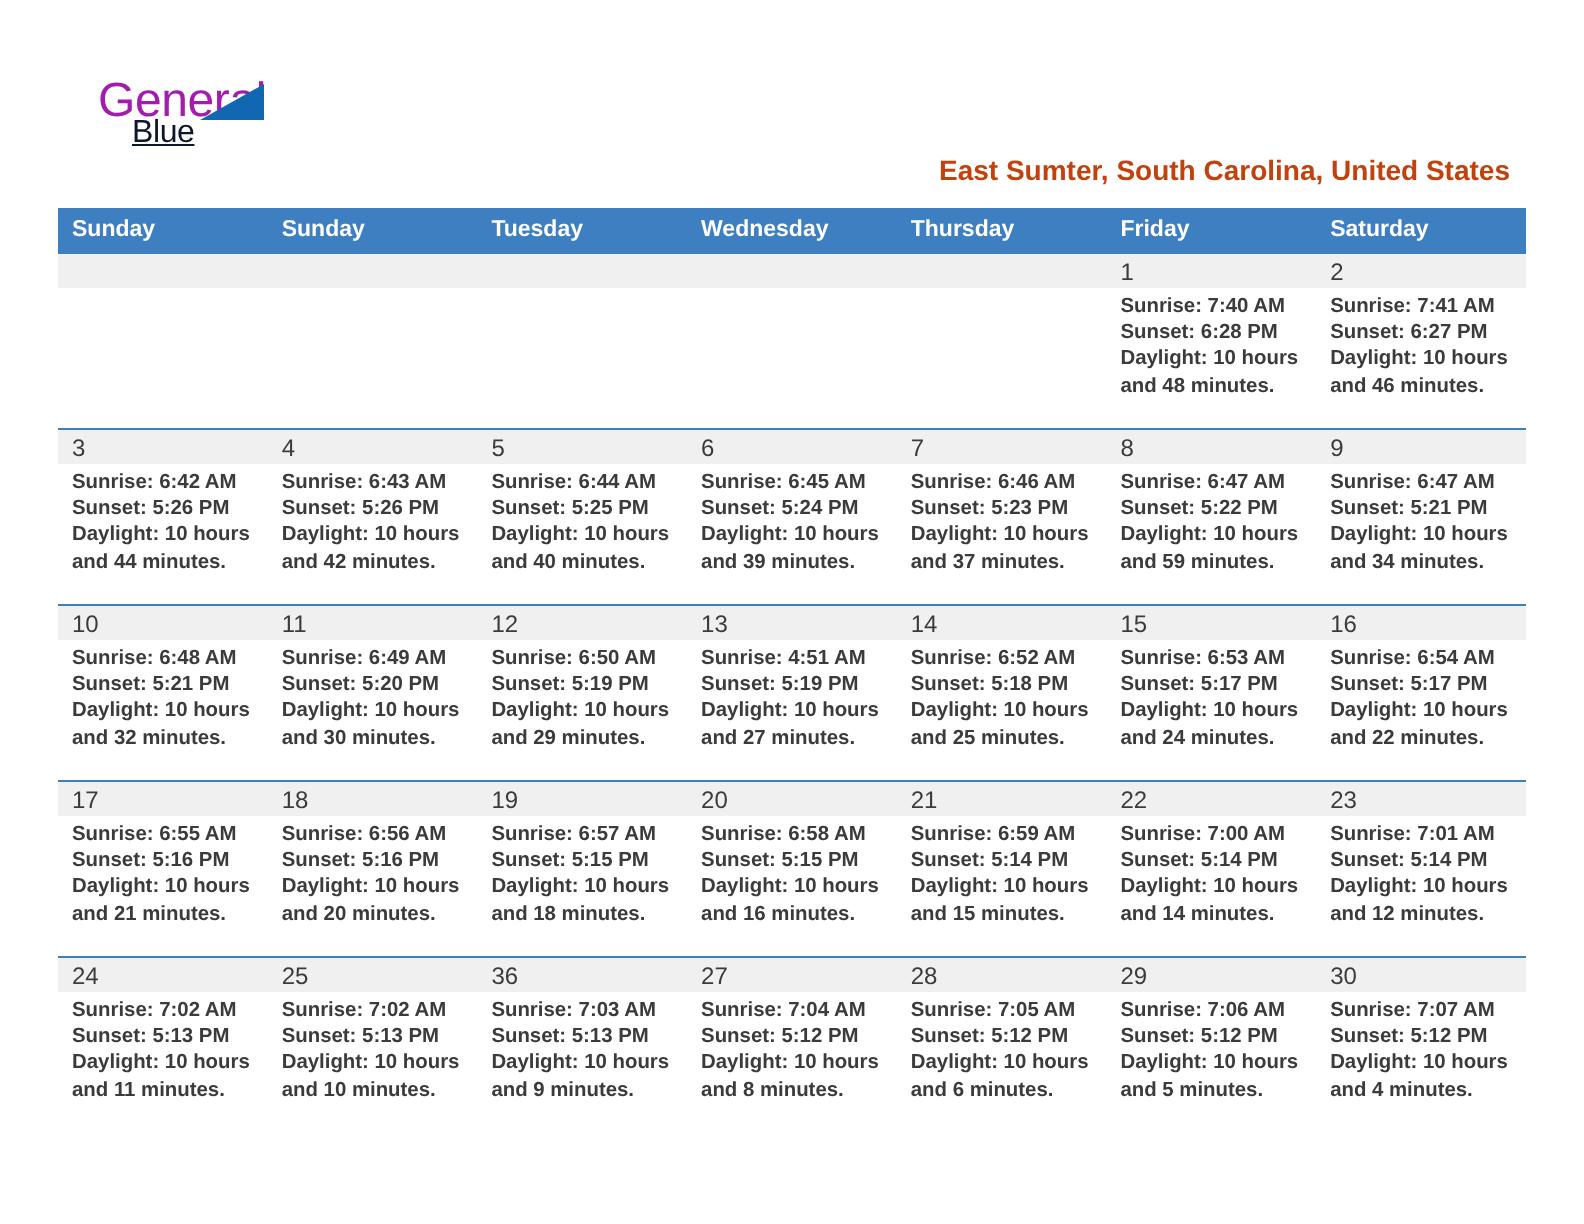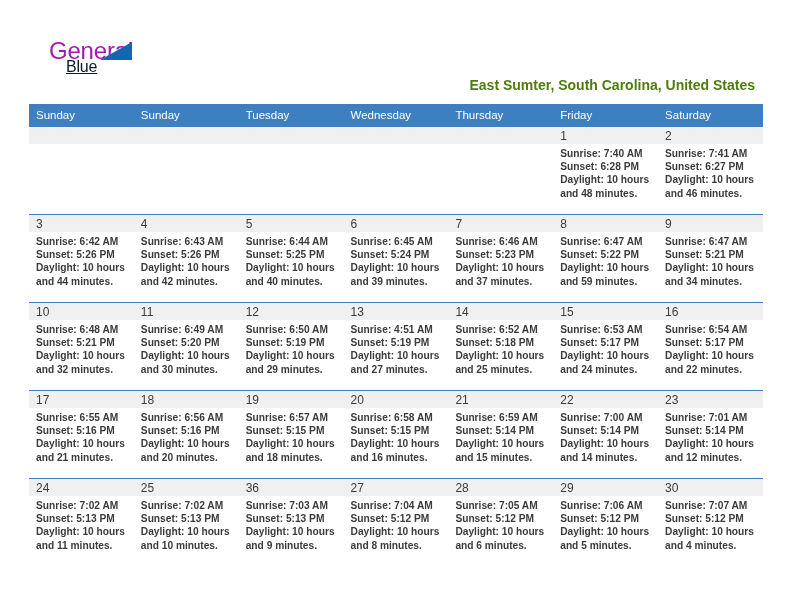--- a/index.html
+++ b/index.html
@@ -76,41 +76,41 @@
     text-align: right;
     line-height: 1;
     white-space: nowrap;
   }
   .subtitle {
     position: absolute;
     right: 37px;
     top: 78px;
     font-size: 14px;
     font-weight: bold;
-    color: #4d7c0f;
+    color: #c2410c;
     text-align: left;
     line-height: 1;
     white-space: nowrap;
     margin-left: 19px;
   }
   
   .calendar {
     position: absolute;
     left: 29px;
     top: 104px;
     width: 734px;
     border-collapse: collapse;
     table-layout: fixed;
   }
   .calendar col { width: 104.857px; }
   thead th {
     background: #3d7fc1;
     color: #ffffff;
     font-size: 11.5px;
-    font-weight: normal;
+    font-weight: bold;
     text-align: left;
     padding: 5px 0 5px 7px;
     height: 22px;
     border: none;
     vertical-align: middle;
   }
   tbody td {
     vertical-align: top;
     padding: 0;
     border-top: 1.1px solid #3d7fc1;

